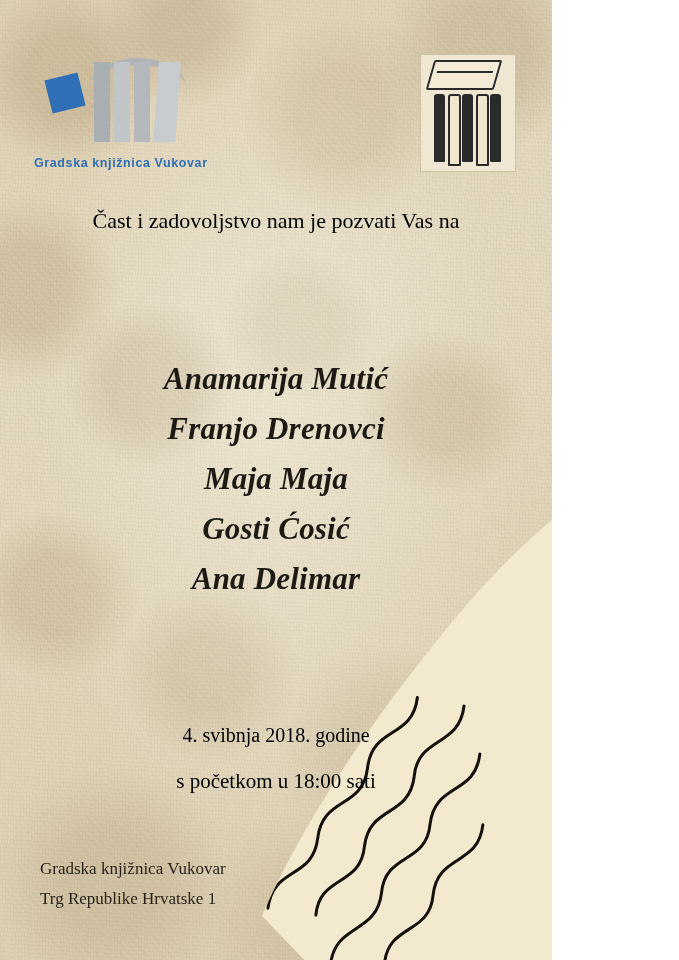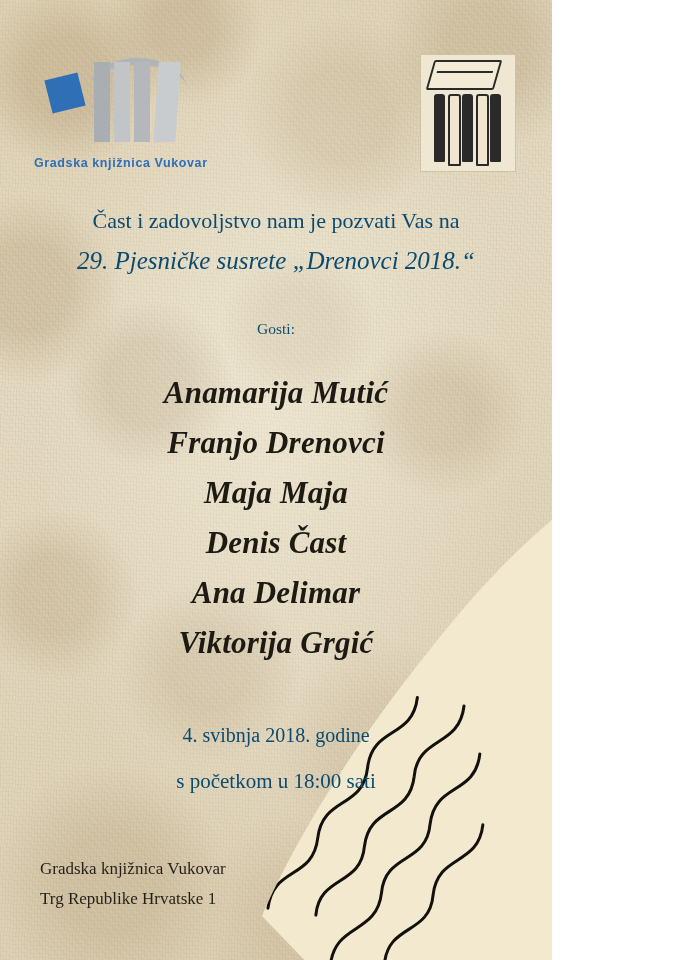--- a/index.html
+++ b/index.html
@@ -170,40 +170,40 @@
     height: 520px;
     pointer-events: none;
   }
 
   
   .center-col {
     position: absolute;
     left: 0;
     right: 0;
     text-align: center;
-    color: #0c4a6e;
+    color: #000000;
   }
   .invite-line1 {
     top: 208px;
     font-size: 22px;
   }
   .invite-line2 {
     top: 247px;
     font-size: 25px;
     font-style: italic;
   }
   .guests-label {
     top: 320px;
     font-size: 15.5px;
   }
   .guest-list {
     position: absolute;
     left: 0;
     right: 0;
-    top: 368px;
+    top: 354px;
     text-align: center;
   }
   .guest {
     font-size: 31px;
     font-weight: bold;
     font-style: italic;
     line-height: 50px;
     color: #1d1a14;
     letter-spacing: .2px;
   }
@@ -280,31 +280,28 @@
     <div class="spines">
       <div class="spine p0"></div>
       <div class="spine s2 p1"></div>
       <div class="spine p2"></div>
       <div class="spine s2 p3"></div>
       <div class="spine p4"></div>
     </div>
   </div>
 
   <div class="center-col invite-line1">Čast i zadovoljstvo nam je pozvati Vas na</div>
-  <div class="center-col invite-line2">29. Pjesničke susrete „Drenovci 2018.“</div>
-
-  <div class="center-col guests-label">Gosti:</div>
+
 
   <div class="guest-list">
     <div class="guest">Anamarija Mutić</div>
     <div class="guest">Franjo Drenovci</div>
     <div class="guest">Maja Maja</div>
-    <div class="guest">Denis Čast</div>
+    <div class="guest">Gosti Ćosić</div>
     <div class="guest">Ana Delimar</div>
-    <div class="guest">Viktorija Grgić</div>
   </div>
 
   <div class="center-col date-line">4. svibnja 2018. godine</div>
   <div class="center-col time-line">s početkom u 18:00 sati</div>
 
   <div class="footer">
     <div>Gradska knjižnica Vukovar</div>
     <div>Trg Republike Hrvatske 1</div>
   </div>
 

